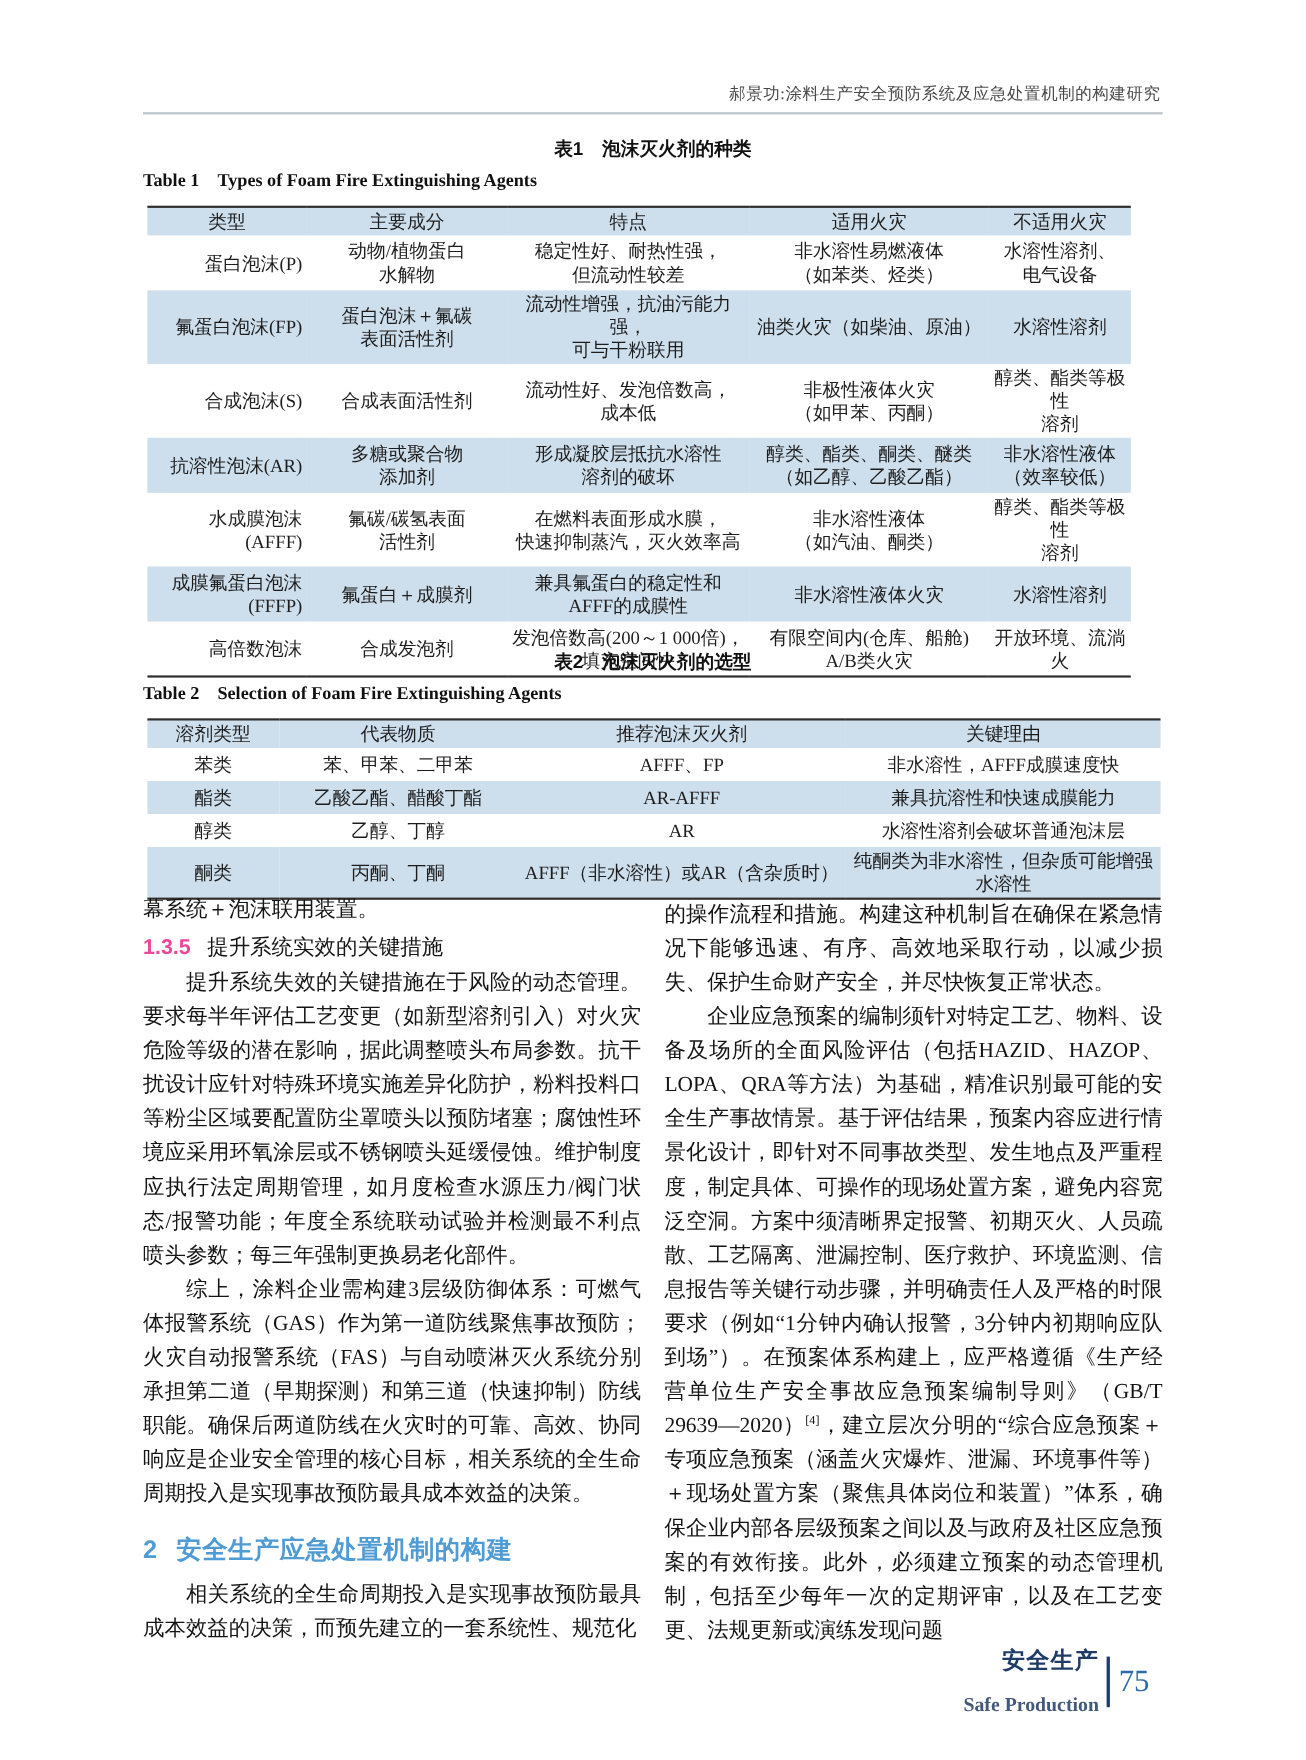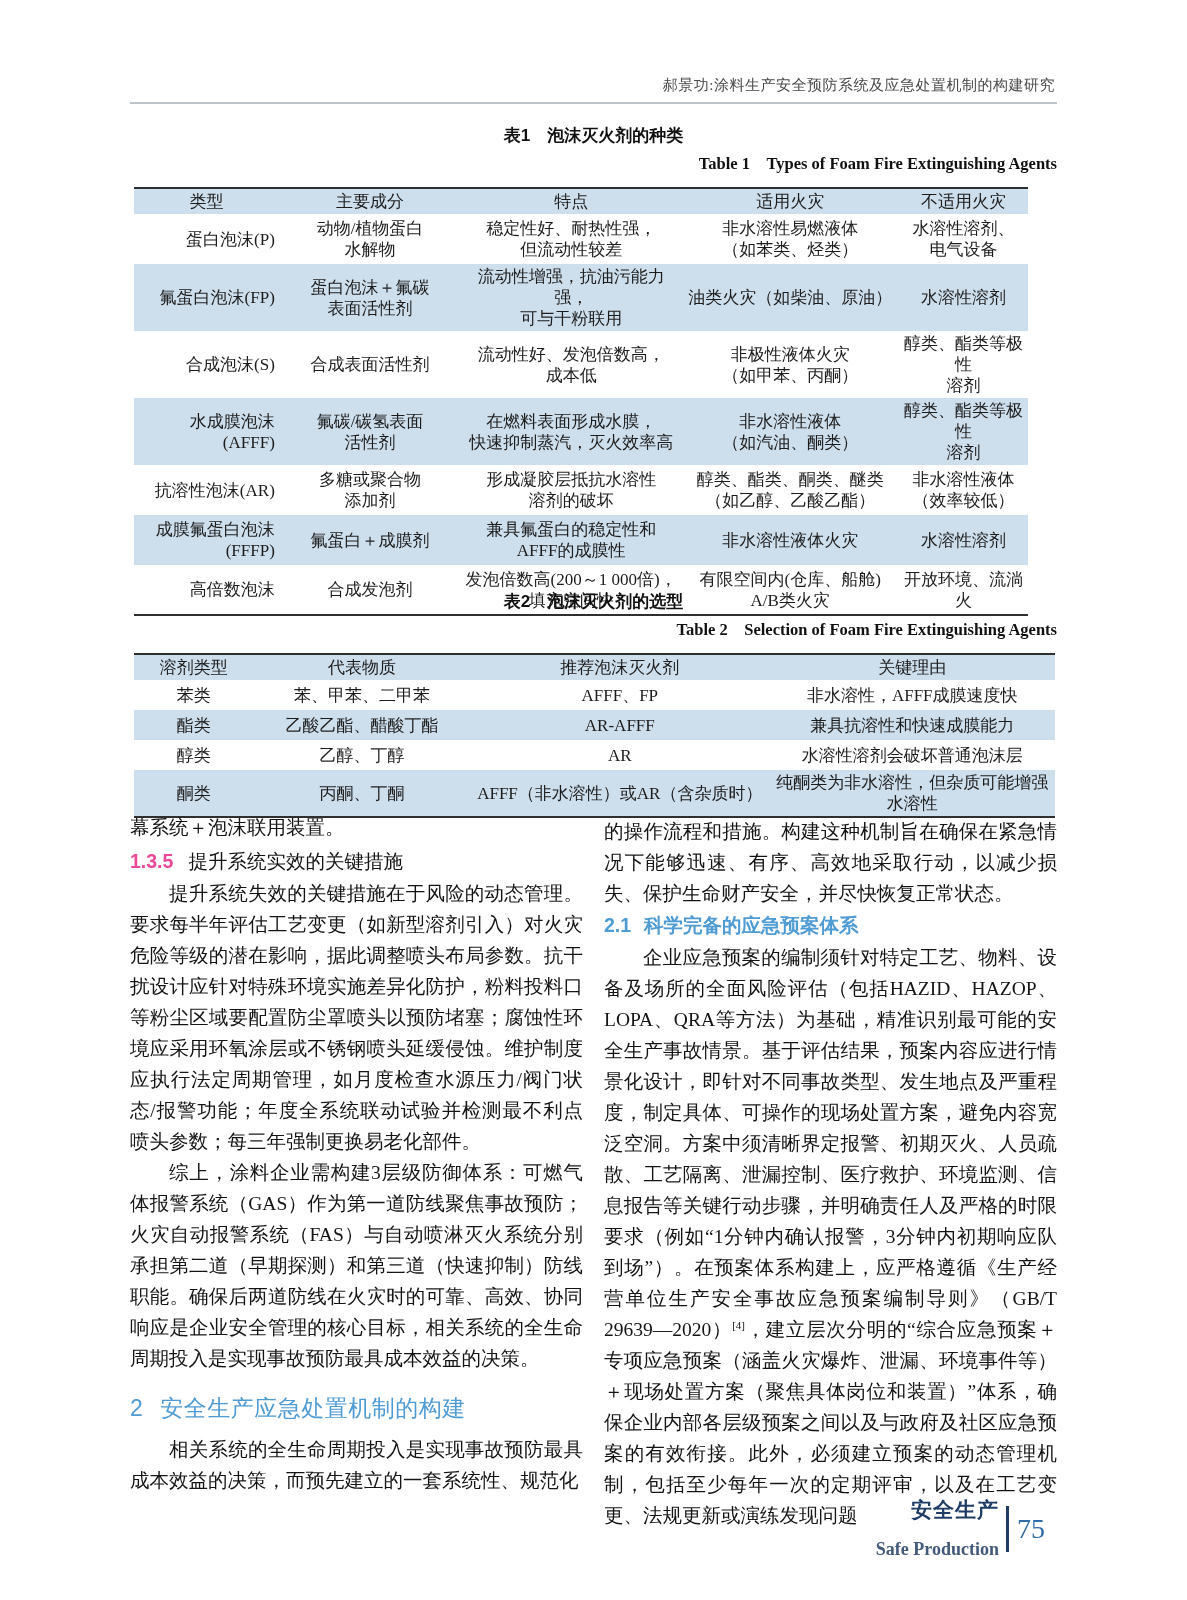--- a/index.html
+++ b/index.html
@@ -7,21 +7,21 @@
         font-family:"Liberation Serif","DejaVu Serif",serif;color:#1c1c1c;margin:0 auto;}
   .content{position:absolute;left:130px;top:0;width:927px;height:100%;}
 
   .running-head{position:absolute;top:76px;right:2px;font-size:15px;color:#4a4a4a;letter-spacing:.5px;}
   .head-rule{position:absolute;top:102px;left:0;width:100%;border-top:2px solid #bcc3c9;}
 
   .tblock1{position:absolute;top:124px;left:0;width:100%;}
   .tblock2{position:absolute;top:590px;left:0;width:100%;}
   .t-title-zh{text-align:center;font-family:"Liberation Sans","DejaVu Sans",sans-serif;
               font-weight:bold;font-size:17px;color:#111;}
-  .t-title-en{text-align:right;font-weight:bold;font-size:16.5px;margin-top:6px;color:#111;}
+  .t-title-en{text-align:left;font-weight:bold;font-size:16.5px;margin-top:6px;color:#111;}
 
   table{border-collapse:collapse;table-layout:fixed;}
   .t1{margin:12px 0 0 4px;width:894px;border-top:2.2px solid #2f2f2f;border-bottom:2.2px solid #2f2f2f;}
   .t2{margin:12px 0 0 4px;width:921px;border-top:2.2px solid #2f2f2f;border-bottom:2.2px solid #2f2f2f;}
   th,td{font-weight:normal;font-size:17px;line-height:21px;text-align:center;vertical-align:middle;
         white-space:pre-line;padding:2px 4px;}
   thead tr{height:18px;background:#cddeec;}
   .t1 tbody tr{height:50px;}
   .t2 tbody tr{height:30px;}
   .t1 tbody tr:nth-child(even){background:#cddeec;}
@@ -30,21 +30,21 @@
 
   .cols{position:absolute;top:812px;left:0;width:927px;}
   .col-left{position:absolute;left:0;top:0;width:453px;}
   .col-right{position:absolute;left:474px;top:4px;width:453px;}
   p.body{font-size:19.5px;line-height:31px;text-align:justify;margin:0;color:#141414;}
   p.indent{text-indent:2em;}
   .h3{margin:3px 0 1px 0;font-family:"Liberation Sans","DejaVu Sans",sans-serif;
       font-size:19.5px;font-weight:500;line-height:31px;color:#151515;}
   .h3 .num{color:#ec4899;margin-right:15px;font-weight:600;}
   .h1{margin:17px 0 9px 0;font-family:"Liberation Sans","DejaVu Sans",sans-serif;
-      font-size:23px;font-weight:normal;color:#4f9bd4;line-height:34px;letter-spacing:.5px;}
+      font-size:23px;font-weight:bold;color:#4f9bd4;line-height:34px;letter-spacing:.5px;}
   .h1 .num{margin-right:17px;}
   .h21{margin:1px 0 1px 0;font-family:"Liberation Sans","DejaVu Sans",sans-serif;
        font-size:19.5px;font-weight:bold;color:#4f9bd4;line-height:31px;}
   .h21 .num{margin-right:13px;}
   sup{font-size:11px;line-height:0;}
 
   .footer{position:absolute;top:1498px;right:12px;display:flex;align-items:center;}
   .f-left{text-align:right;}
   .f-zh{font-family:"Liberation Sans","DejaVu Sans",sans-serif;font-weight:bold;font-size:21px;
         color:#1e3c66;line-height:23px;letter-spacing:1px;}
@@ -106,40 +106,40 @@
             <td>合成泡沫(S)</td>
             <td>合成表面活性剂</td>
             <td>流动性好、发泡倍数高，
 成本低</td>
             <td>非极性液体火灾
 （如甲苯、丙酮）</td>
             <td>醇类、酯类等极性
 溶剂</td>
           </tr>
           <tr>
+            <td>抗溶性泡沫(AR)</td>
+            <td>多糖或聚合物
+添加剂</td>
+            <td>形成凝胶层抵抗水溶性
+溶剂的破坏</td>
+            <td>醇类、酯类、酮类、醚类
+（如乙醇、乙酸乙酯）</td>
+            <td>非水溶性液体
+（效率较低）</td>
+          </tr>
+          <tr>
             <td>水成膜泡沫(AFFF)</td>
             <td>氟碳/碳氢表面
 活性剂</td>
             <td>在燃料表面形成水膜，
 快速抑制蒸汽，灭火效率高</td>
             <td>非水溶性液体
 （如汽油、酮类）</td>
             <td>醇类、酯类等极性
 溶剂</td>
-          </tr>
-          <tr>
-            <td>抗溶性泡沫(AR)</td>
-            <td>多糖或聚合物
-添加剂</td>
-            <td>形成凝胶层抵抗水溶性
-溶剂的破坏</td>
-            <td>醇类、酯类、酮类、醚类
-（如乙醇、乙酸乙酯）</td>
-            <td>非水溶性液体
-（效率较低）</td>
           </tr>
           <tr>
             <td>成膜氟蛋白泡沫
 (FFFP)</td>
             <td>氟蛋白＋成膜剂</td>
             <td>兼具氟蛋白的稳定性和
 AFFF的成膜性</td>
             <td>非水溶性液体火灾</td>
             <td>水溶性溶剂</td>
           </tr>
@@ -212,23 +212,20 @@
         <p class="body indent">提升系统失效的关键措施在于风险的动态管理。要求每半年评估工艺变更（如新型溶剂引入）对火灾危险等级的潜在影响，据此调整喷头布局参数。抗干扰设计应针对特殊环境实施差异化防护，粉料投料口等粉尘区域要配置防尘罩喷头以预防堵塞；腐蚀性环境应采用环氧涂层或不锈钢喷头延缓侵蚀。维护制度应执行法定周期管理，如月度检查水源压力/阀门状态/报警功能；年度全系统联动试验并检测最不利点喷头参数；每三年强制更换易老化部件。</p>
         <p class="body indent">综上，涂料企业需构建3层级防御体系：可燃气体报警系统（GAS）作为第一道防线聚焦事故预防；火灾自动报警系统（FAS）与自动喷淋灭火系统分别承担第二道（早期探测）和第三道（快速抑制）防线职能。确保后两道防线在火灾时的可靠、高效、协同响应是企业安全管理的核心目标，相关系统的全生命周期投入是实现事故预防最具成本效益的决策。</p>
         <div class="h1">
           <span class="num">2</span><span>安全生产应急处置机制的构建</span>
         </div>
         <p class="body indent">相关系统的全生命周期投入是实现事故预防最具成本效益的决策，而预先建立的一套系统性、规范化</p>
       </div>
 
       <div class="col-right">
         <p class="body">的操作流程和措施。构建这种机制旨在确保在紧急情况下能够迅速、有序、高效地采取行动，以减少损失、保护生命财产安全，并尽快恢复正常状态。</p>
-        <div class="h21">
-          <span class="num">2.1</span><span>科学完备的应急预案体系</span>
-        </div>
         <p class="body indent"><span>企业应急预案的编制须针对特定工艺、物料、设备及场所的全面风险评估（包括HAZID、HAZOP、LOPA、QRA等方法）为基础，精准识别最可能的安全生产事故情景。基于评估结果，预案内容应进行情景化设计，即针对不同事故类型、发生地点及严重程度，制定具体、可操作的现场处置方案，避免内容宽泛空洞。方案中须清晰界定报警、初期灭火、人员疏散、工艺隔离、泄漏控制、医疗救护、环境监测、信息报告等关键行动步骤，并明确责任人及严格的时限要求（例如“1分钟内确认报警，3分钟内初期响应队到场”）。在预案体系构建上，应严格遵循《生产经营单位生产安全事故应急预案编制导则》（GB/T 29639—2020）</span><sup>[4]</sup><span>，建立层次分明的“综合应急预案＋专项应急预案（涵盖火灾爆炸、泄漏、环境事件等）＋现场处置方案（聚焦具体岗位和装置）”体系，确保企业内部各层级预案之间以及与政府及社区应急预案的有效衔接。此外，必须建立预案的动态管理机制，包括至少每年一次的定期评审，以及在工艺变更、法规更新或演练发现问题</span></p>
       </div>
     </div>
 
     <div class="footer">
       <div class="f-left">
         <div class="f-zh">安全生产</div>
         <div class="f-en">Safe Production</div>
       </div>
       <div class="f-bar"></div>

